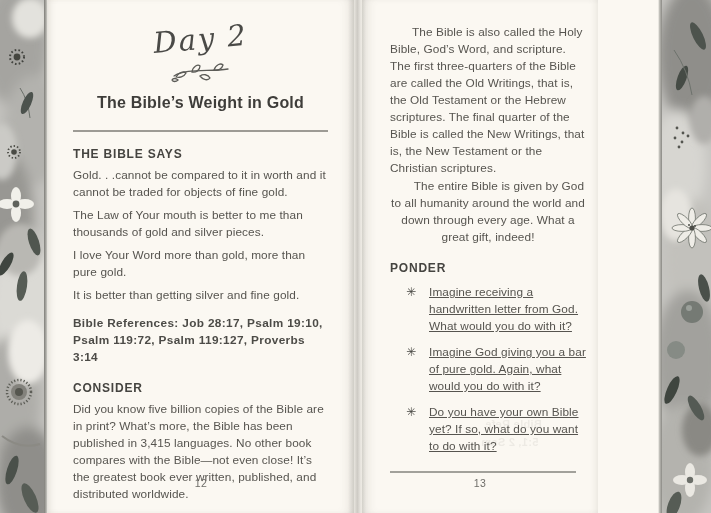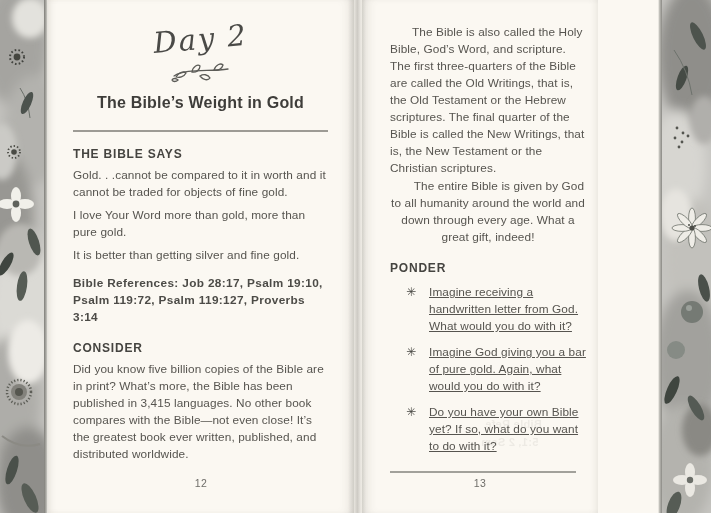--- a/index.html
+++ b/index.html
@@ -264,20 +264,21 @@
           <path d="M8,20 C6,22 3,22 2,20 C3,18 6,18 8,20 Z"></path>
         </g>
       </svg>
 
       <h1 class="page-title">The Bible’s Weight in Gold</h1>
       <div class="divider"></div>
 
       <h2 class="section-heading">THE BIBLE SAYS</h2>
 
       <p class="body-text quote">Gold. . .cannot be compared to it in worth and it cannot be traded for objects of fine gold.</p>
+      <p class="body-text quote">The Law of Your mouth is better to me than thousands of gold and silver pieces.</p>
       <p class="body-text quote">I love Your Word more than gold, more than pure gold.</p>
       <p class="body-text quote">It is better than getting silver and fine gold.</p>
 
       <p class="references">Bible References: Job 28:17, Psalm 19:10, Psalm 119:72, Psalm 119:127, Proverbs 3:14</p>
 
       <h2 class="section-heading">CONSIDER</h2>
       <p class="body-text consider-text">Did you know five billion copies of the Bible are in print? What’s more, the Bible has been published in 3,415 languages. No other book compares with the Bible—not even close! It’s the greatest book ever written, published, and distributed worldwide.</p>
     </div>
     <div class="page-number">12</div>
   </div>

